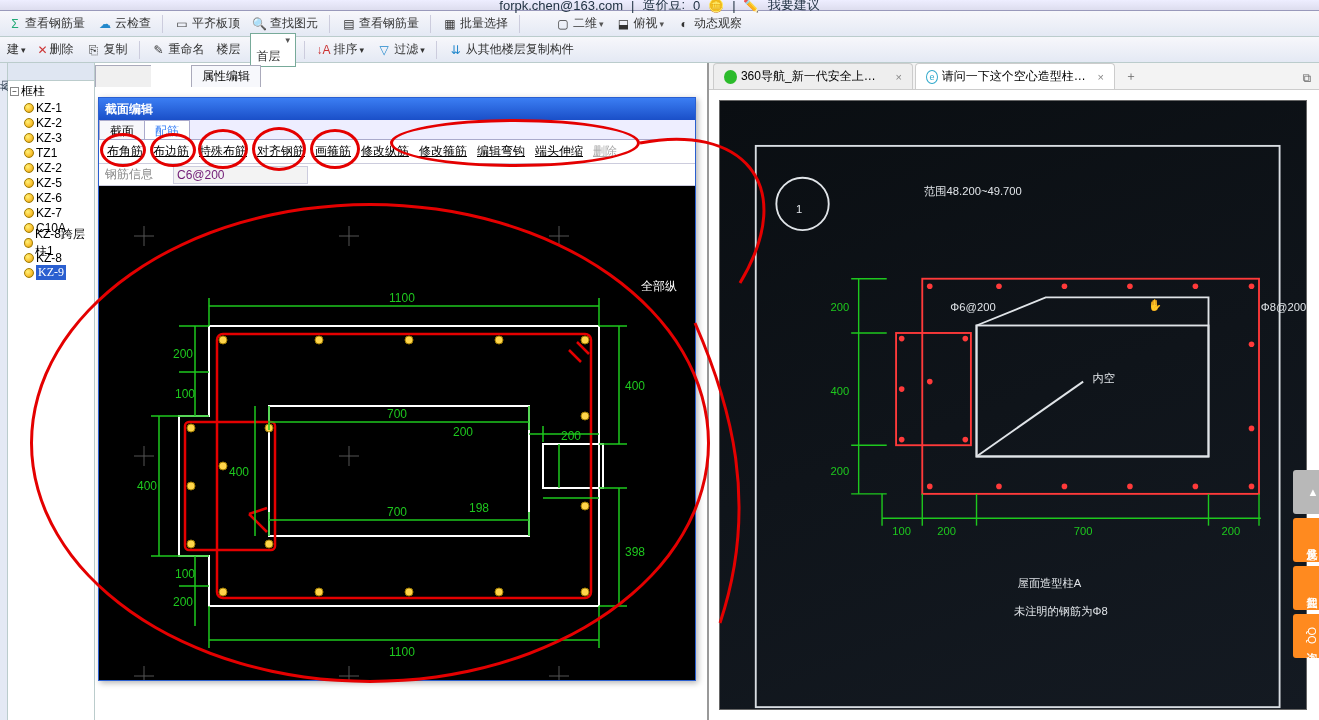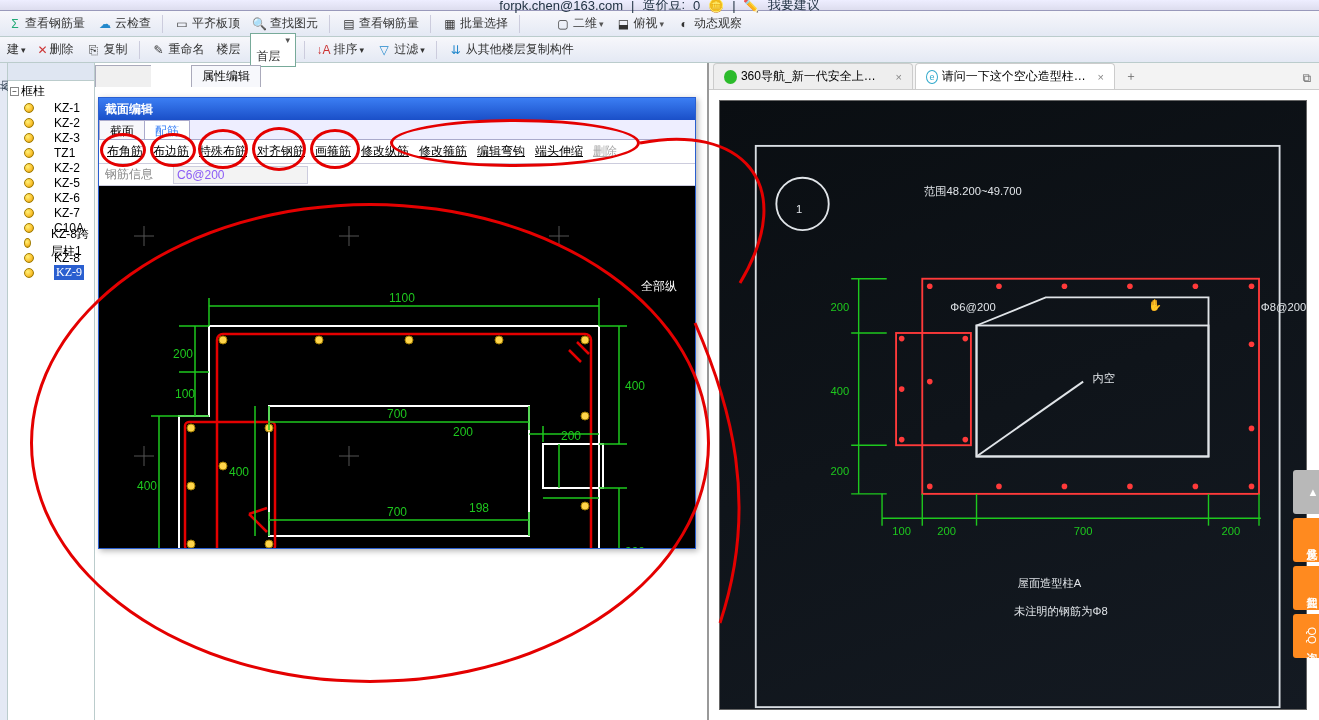--- a/index.html
+++ b/index.html
@@ -14,38 +14,38 @@
   .tb-combo { border:1px solid #7a9; background:#fff; padding:14px 14px 1px 6px; position:relative; }
   .tb-combo::after { content:"▼"; font-size:8px; color:#555; position:absolute; right:3px; top:2px; }
   .main { position:relative; height:calc(100% - 63px); }
   .left-gutter { position:absolute; left:0; top:0; width:8px; height:100%; background:#e4e9f4; border-right:1px solid #bcc; }
   .left-gutter .v-label { transform:rotate(-90deg); transform-origin:left top; position:absolute; top:28px; left:-2px; color:#345; font-size:11px;}
   .tree-panel { position:absolute; left:8px; top:0; width:87px; height:100%; background:#fff; border-right:1px solid #bcc; }
   .tree-head { height:18px; background:#dfe6f2; border-bottom:1px solid #bcc; padding-left:4px; color:#333;}
   .tree-body { padding:2px 0 0 2px; }
   .tree-root { display:flex; align-items:center; gap:2px; }
   .tree-exp { width:9px; height:9px; border:1px solid #888; display:inline-flex; align-items:center; justify-content:center; font-size:8px; line-height:7px;}
-  .tree-item { display:flex; align-items:center; gap:20px; padding-left:14px; height:15px; }
+  .tree-item { display:flex; align-items:center; gap:2px; padding-left:14px; height:15px; }
   .tree-item.sel span.lbl { background:#2a5fd0; color:#fff; padding:0 2px;font-family:Liberation Serif, serif;}
   .dot { width:10px; height:10px; border-radius:50%; background:radial-gradient(circle at 35% 35%, #fff176,#fbc02d 60%,#a97c00); border:1px solid #a07c00;}
   
   .prop-tabs { position:absolute; left:95px; top:0; height:22px; display:flex;gap:40px; }
   .prop-tab { border:1px solid #aab; border-bottom:none; background:#f7f8fc; padding:2px 10px; position:relative; top:2px; }
   .prop-tab:first-child { border-right:none; color:#999; background:#f0f0f0; width:56px;}
   
-  .dlg { position:absolute; left:98px; top:34px; width:598px; height:452px; border:1px solid #2a5fd0; background:#fff; box-shadow:2px 2px 6px rgba(0,0,0,.3); }
+  .dlg { position:absolute; left:98px; top:34px; width:598px; height:584px; border:1px solid #2a5fd0; background:#fff; box-shadow:2px 2px 6px rgba(0,0,0,.3); }
   .dlg-title { height:22px; background:linear-gradient(#3b7ef3,#1a4fc8); color:#fff; display:flex; align-items:center; padding:0 6px; font-weight:bold;}
   .dlg-tabs { height:20px; background:#eef; border-bottom:1px solid #aac; display:flex;}
   .dlg-tab { padding:2px 10px; border:1px solid #aac; border-bottom:none; margin-right:-1px; background:#f7f7fb;}
   .dlg-tab.active { background:#fff; color:#3b82f6;}
   .dlg-tools { height:24px; border-bottom:1px solid #ccd; display:flex; align-items:center; gap:2px; padding:0 4px; flex-wrap:nowrap;}
   .dlg-tool { padding:20px 4px; white-space:nowrap;text-decoration:underline; }
   .dlg-tool.dis { color:#aaa; }
   .dlg-info { height:22px; border-bottom:1px solid #ccd; display:flex; align-items:center; gap:20px; padding:0 6px; color:#888; }
-  .dlg-info input { width:135px; border:1px solid #ccd; background:#f3f3f3; color:#8b5cf6; padding:1px 3px;}
+  .dlg-info input { width:135px; border:1px solid #ccd; background:#f3f3f3; color:#701a75; padding:1px 3px;}
   .canvas { position:relative; width:100%; height:calc(100% - 88px); background:#000; overflow:hidden;}
   
   .browser { position:absolute; right:0; top:0; width:612px; height:100%; border-left:2px solid #999; background:#eceef0;}
   .br-tabs { height:27px; background:#f3f3f3; display:flex; align-items:flex-end; border-bottom:1px solid #ccc; padding-left:4px;}
   .br-tab { border:1px solid #ccc; border-bottom:none; padding:4px 10px; background:#eee; margin-right:2px; border-radius:4px 4px 0 0; display:flex; align-items:center; gap:4px; max-width:200px;}
   .br-tab.active { background:#fff;}
   .br-tab .favicon { width:14px; height:14px; }
   .br-tab .x { color:#888; font-size:11px; margin-left:4px;}
   .br-add { padding:4px 8px; color:#666;}
   .br-ext { margin-left:auto; padding:4px 8px; color:#666;}

